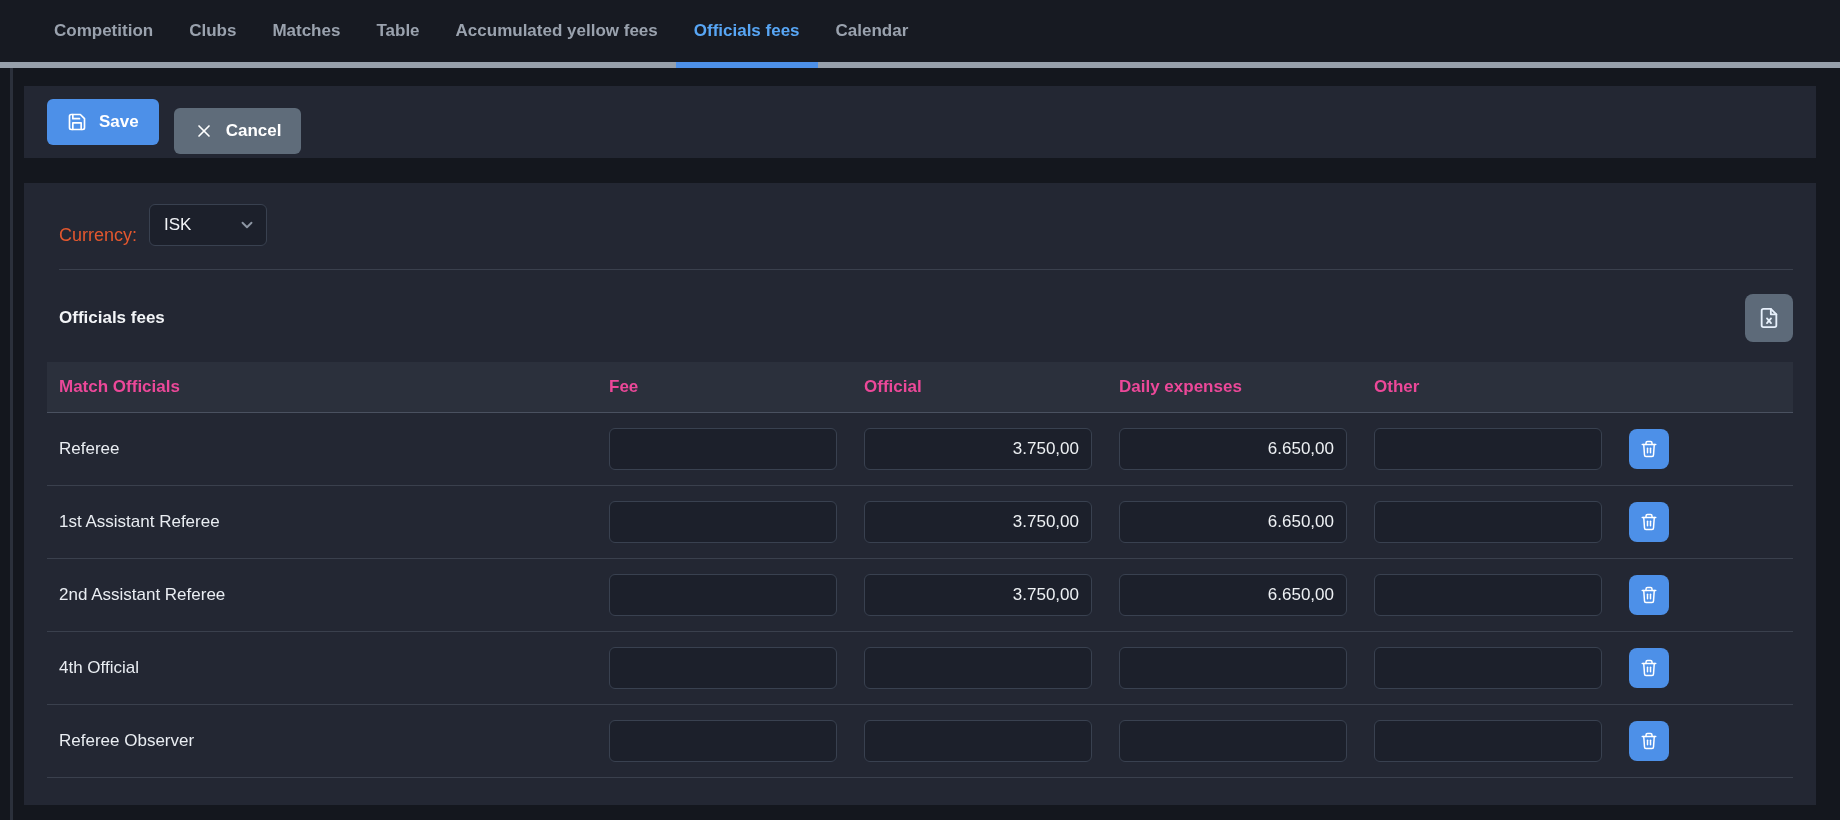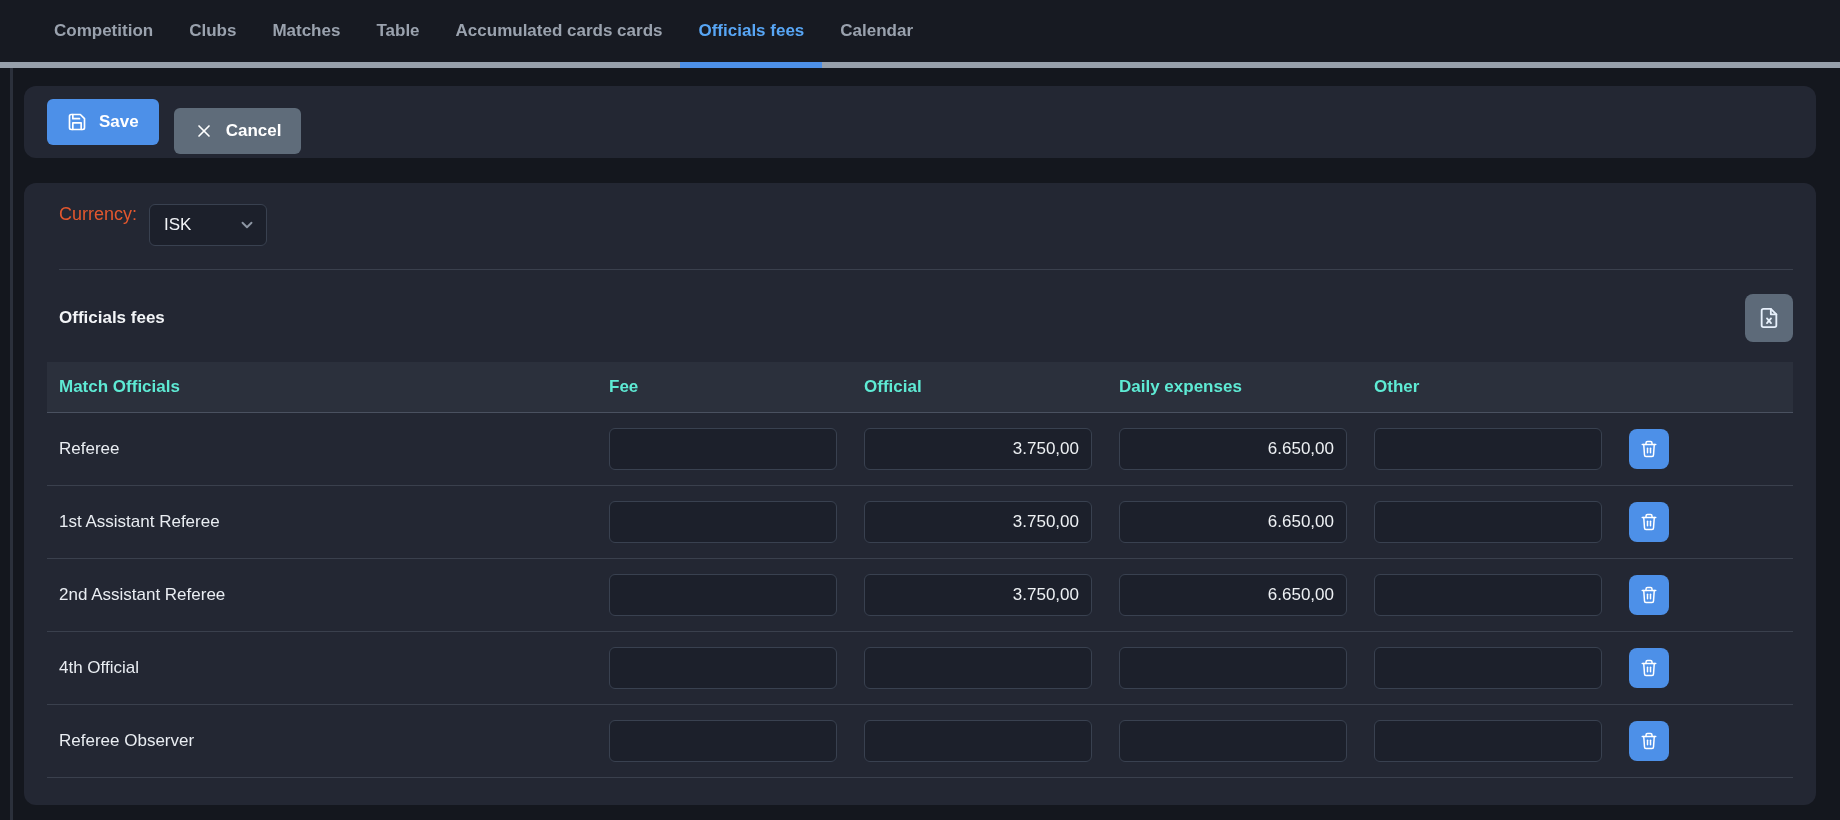--- a/index.html
+++ b/index.html
@@ -26,21 +26,21 @@
   }
   .tab.active { color: #58a6f5; }
   .tab.active::after {
     content: ""; position: absolute; left: 0; right: 0; bottom: -6px;
     height: 6px; background: #4d90e8; z-index: 2;
   }
   .nav-underline { height: 6px; background: #97a0ab; width: 100%; }
 
   
   .panel {
-    margin: 0 24px; background: #232733; border-radius: 12px;
+    margin: 0 24px; background: #232733; border-radius: 0;
   }
   .toolbar {
     margin-top: 18px; height: 72px;
     display: flex; align-items: center; gap: 15px;
     padding: 0 23px;
   }
   .btn {
     display: inline-flex; align-items: center; gap: 12px;
     height: 46px; padding: 0 20px;
     border: none; border-radius: 6px;
@@ -48,21 +48,21 @@
     font-size: 17px; font-weight: 700; color: #ffffff;
     cursor: pointer;
   }
   .btn-primary { background: #4d90e8; }
   .btn-secondary { background: #5f6c7a; margin-top: 17px; }
   .btn .icon { display: inline-flex; }
 
   .main-panel { margin-top: 25px; height: 622px; padding: 21px 23px 0 23px; }
 
   
-  .currency-row { display: flex; align-items: flex-start; gap: 12px; padding-left: 12px; }
+  .currency-row { display: flex; align-items: flex-end; gap: 12px; padding-left: 12px; }
   .currency-label { font-size: 18px; color: #e2572e; }
   .select {
     position: relative; display: flex; align-items: center;
     width: 118px; height: 42px;
     background: #1c202b; border: 1px solid #394150; border-radius: 6px;
     padding: 0 34px 0 14px;
     font-size: 17px; color: #f2f4f7; cursor: pointer;
   }
   .select .chev { position: absolute; right: 10px; display: inline-flex; }
 
@@ -78,21 +78,21 @@
     width: 48px; height: 48px; border: none; border-radius: 8px;
     background: #5d6a79; color: #e7f0fb;
     display: inline-flex; align-items: center; justify-content: center;
     cursor: pointer;
   }
 
   
   table { width: 100%; border-collapse: collapse; table-layout: fixed; }
   thead tr { background: #2b303c; height: 50px; }
   th {
-    text-align: left; font-size: 17px; font-weight: 700; color: #5eead4;
+    text-align: left; font-size: 17px; font-weight: 700; color: #ec4899;
     padding: 0 12px;
   }
   thead tr { border-bottom: 1px solid #4a5160; }
   tbody tr { height: 72px; border-bottom: 1px solid #3a404d; }
   td { padding: 15px 12px; font-size: 17px; color: #e9edf2; }
   .cell-input {
     width: 228px; height: 42px;
     background: #1c202b; border: 1px solid #394150; border-radius: 6px;
     color: #eef1f4; font-family: "Liberation Sans", sans-serif;
     font-size: 17px; text-align: right; padding: 0 12px;
@@ -112,21 +112,21 @@
 <body>
 
 <div class="left-edge"></div>
 
 <header class="topnav">
   <nav class="tabs">
     <div class="tab">Competition</div>
     <div class="tab">Clubs</div>
     <div class="tab">Matches</div>
     <div class="tab">Table</div>
-    <div class="tab">Accumulated cards cards</div>
+    <div class="tab">Accumulated yellow fees</div>
     <div class="tab active">Officials fees</div>
     <div class="tab">Calendar</div>
   </nav>
   <div class="nav-underline"></div>
 </header>
 
 <div class="panel toolbar">
   <button class="btn btn-primary">
     <span class="icon">
       <svg width="20" height="20" viewBox="0 0 24 24" fill="none" stroke="#ffffff" stroke-width="2" stroke-linecap="round" stroke-linejoin="round">

